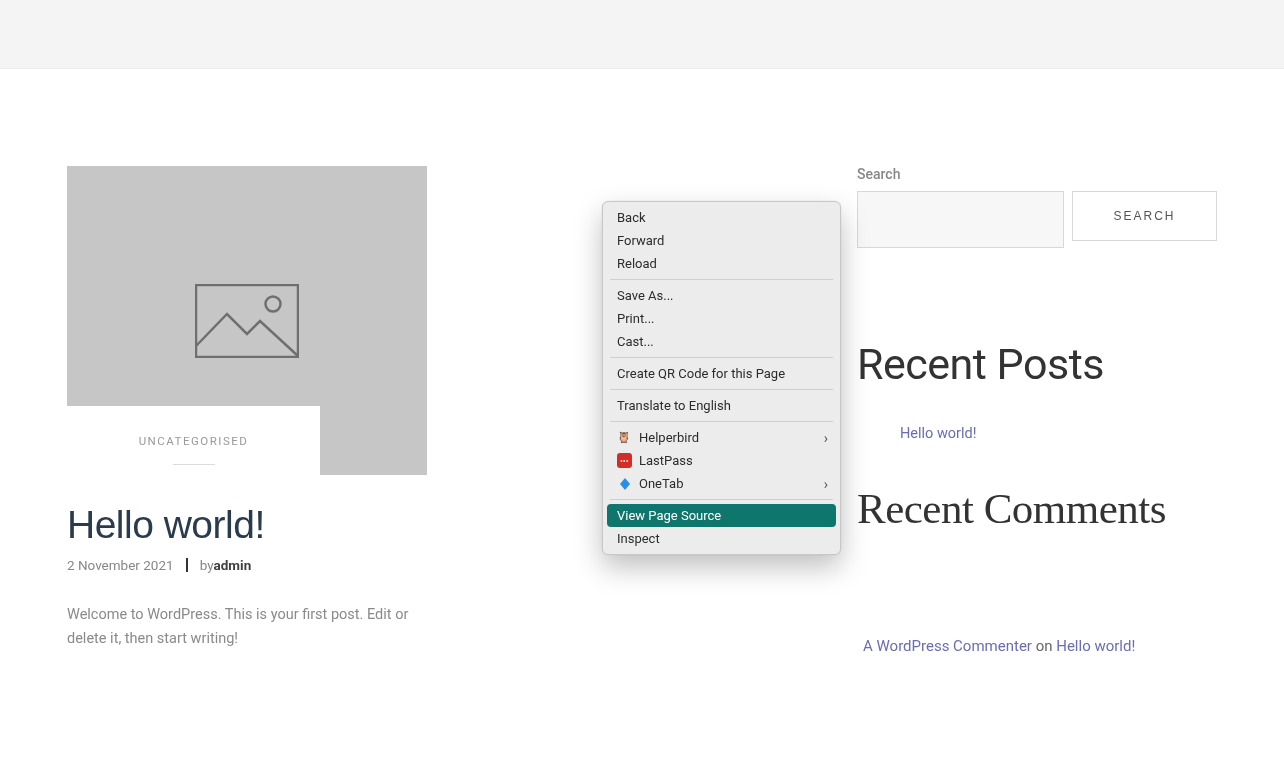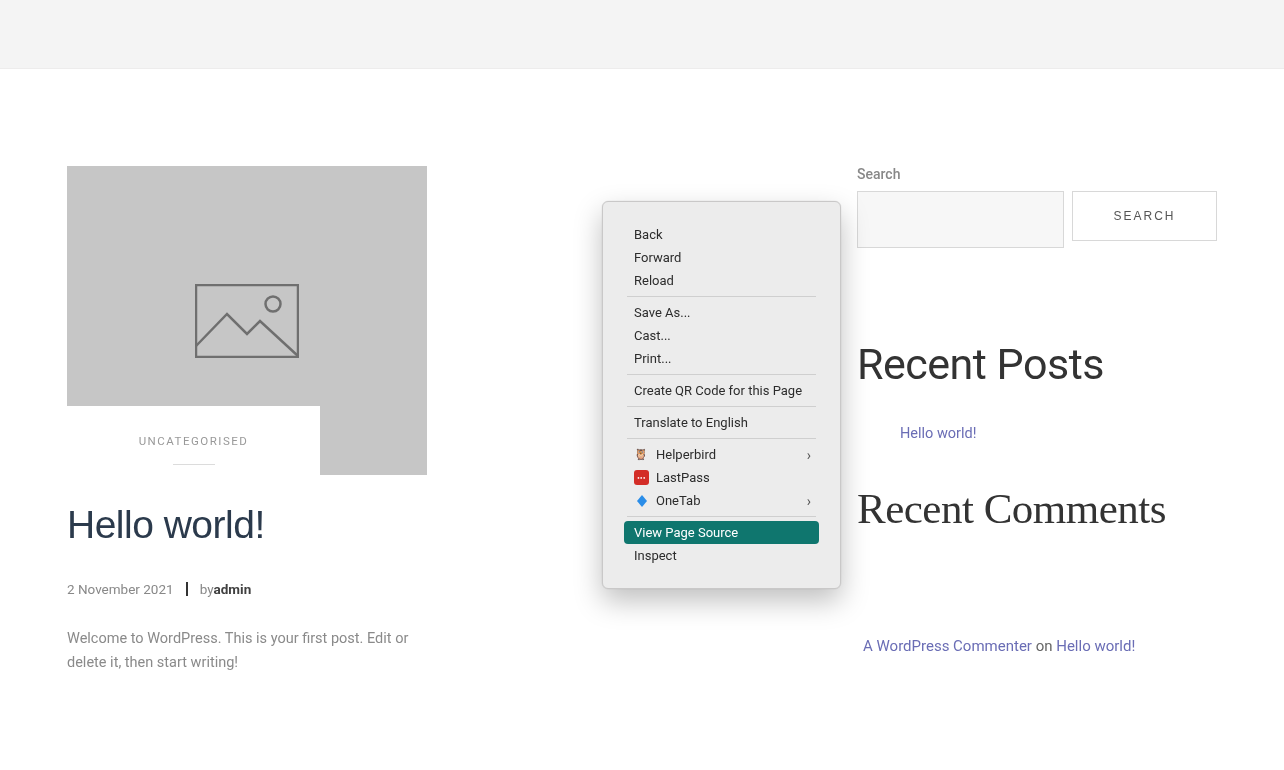--- a/index.html
+++ b/index.html
@@ -77,21 +77,21 @@
   font-weight: 400;
   color: #2b3a4c;
   margin-top: 28px;
   font-family: "Helvetica Neue", Arial, sans-serif;
   letter-spacing: -0.5px;
 }
 
 .post-byline {
   font-size: 13.5px;
   color: #888888;
-  margin-top: 34px;
+  margin-top: 10px;
   display: flex;
   align-items: center;
 }
 
 .byline-date {
   color: #888888;
 }
 
 .byline-separator {
   display: inline-block;
@@ -198,21 +198,21 @@
 
 .context-menu {
   position: absolute;
   left: 602px;
   top: 201px;
   width: 239px;
   background: #ececec;
   border: 1px solid #c9c8c8;
   border-radius: 6px;
   box-shadow: 0 12px 28px rgba(0,0,0,0.25), 0 0 0 0.5px rgba(0,0,0,0.05);
-  padding: 21px;
+  padding: 4px;
   font-size: 13px;
   color: #2c2c2c;
 }
 
 .menu-item {
   padding: 4px 10px;
   border-radius: 4px;
   display: flex;
   align-items: center;
   position: relative;
@@ -338,24 +338,24 @@
       <span>Forward</span>
     </div>
     <div class="menu-item">
       <span>Reload</span>
     </div>
     <div class="menu-divider"></div>
     <div class="menu-item">
       <span>Save As...</span>
     </div>
     <div class="menu-item">
+      <span>Print...</span>
+    </div>
+    <div class="menu-item">
       <span>Cast...</span>
-    </div>
-    <div class="menu-item">
-      <span>Print...</span>
     </div>
     <div class="menu-divider"></div>
     <div class="menu-item">
       <span>Create QR Code for this Page</span>
     </div>
     <div class="menu-divider"></div>
     <div class="menu-item">
       <span>Translate to English</span>
     </div>
     <div class="menu-divider"></div>

